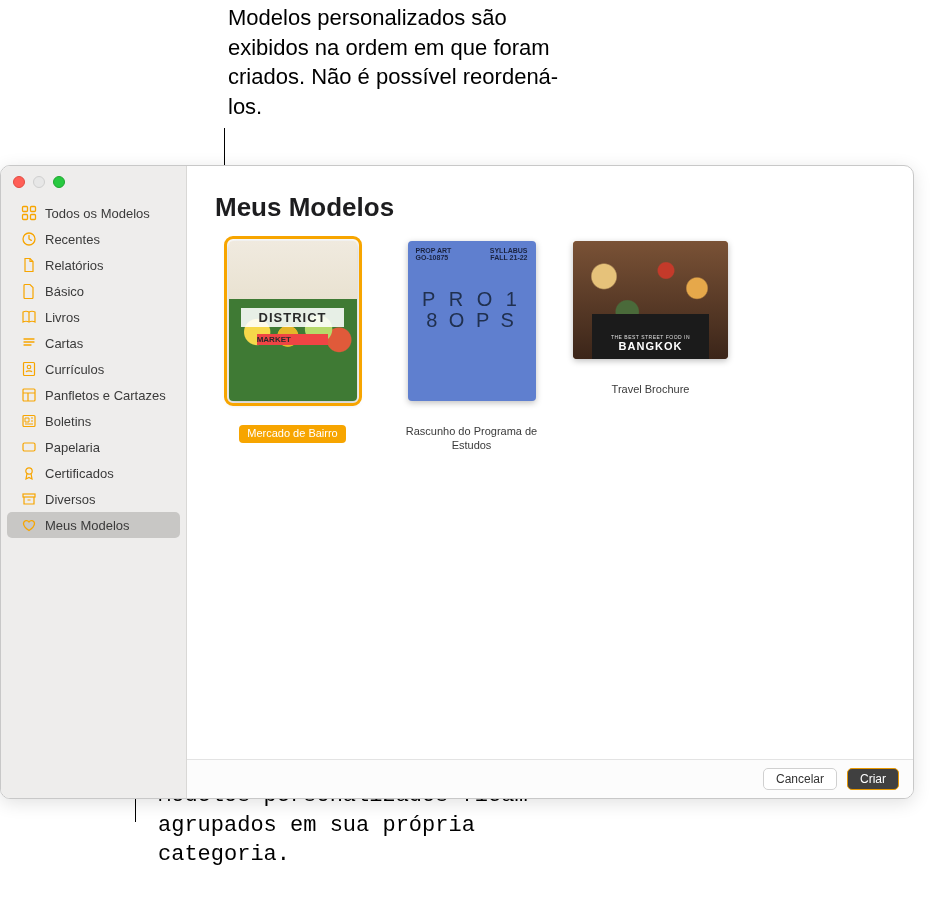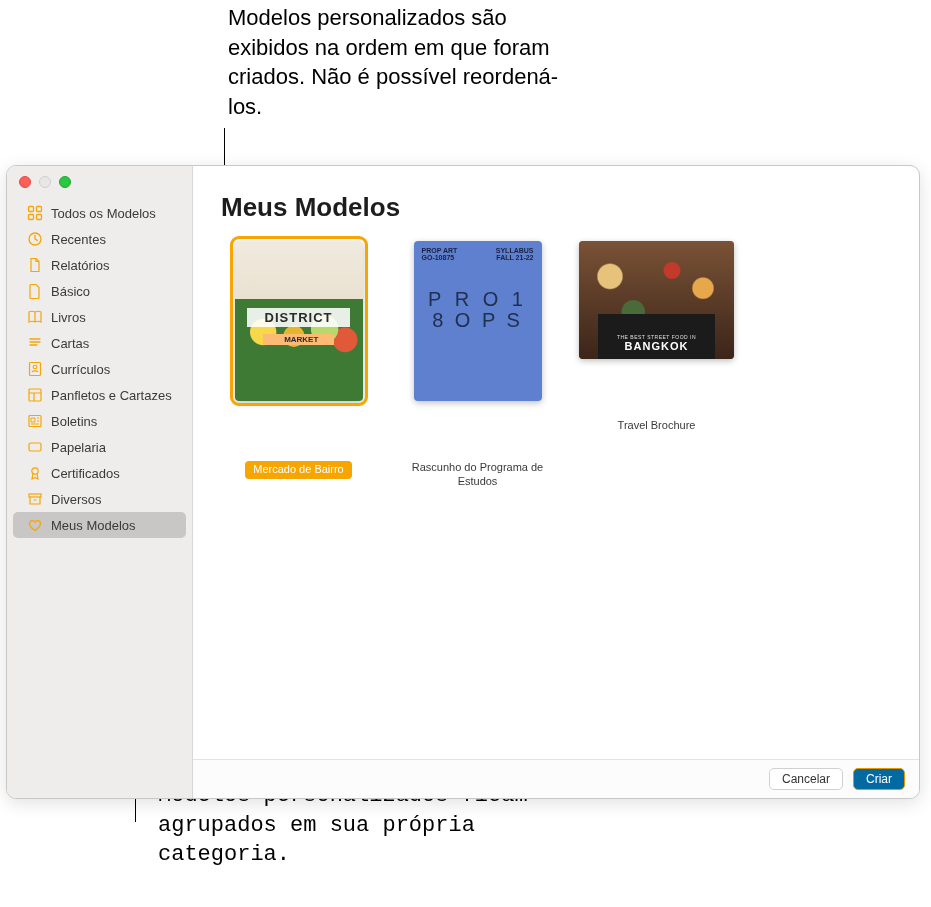--- a/index.html
+++ b/index.html
@@ -15,21 +15,21 @@
     font-size: 22px;
     line-height: 1.35;
     color: #000;
   }
   .callout-line {
     position: absolute;
     background: #000;
   }
   .window {
     position: absolute;
-    left: 6px;
+    left: 0;
     top: 165px;
     width: 914px;
     height: 634px;
     border: 1px solid #c8c8c8;
     border-radius: 10px;
     background: #fff;
     box-shadow: 0 4px 18px rgba(0,0,0,0.12);
     overflow: hidden;
     display: flex;
     flex-direction: row;
@@ -95,21 +95,20 @@
     display: flex;
     gap: 24px;
     flex-wrap: wrap;
     align-items: flex-start;
   }
   .tpl-card {
     width: 155px;
     display: flex;
     flex-direction: column;
     align-items: center;
-    gap: 36px;
   }
   .thumb {
     width: 128px;
     height: 160px;
     border-radius: 4px;
     box-shadow: 0 2px 6px rgba(0,0,0,0.25);
     overflow: hidden;
     background: #fff;
     position: relative;
   }
@@ -140,22 +139,22 @@
       radial-gradient(circle at 86% 68%, #e05a3a 0 10%, transparent 11%),
       #3f7a34;
   }
   .thumb1-bot { position:absolute; bottom:0; left:0; right:0; height:26%;
     background:#3f7a34;
     display:flex; flex-direction:column; align-items:center; justify-content:center;
   }
   .thumb1-title { position:absolute; top:42%; left:10%; right:10%; text-align:center;
     font-weight:800; font-size:13px; color:#2a2a2a; background:rgba(255,255,255,0.88);
     padding:2px 0; letter-spacing:1px;}
-  .thumb1-sub { position:absolute; top:58%; left:22%; right:22%; text-align:right;
-    font-weight:700; font-size:8px; color:#2a2a2a; background:#fdba74; padding:1px 16px; }
+  .thumb1-sub { position:absolute; top:58%; left:22%; right:22%; text-align:left;
+    font-weight:700; font-size:8px; color:#2a2a2a; background:#ef4444; padding:1px 0; }
   
   .thumb2 { background:#5f7fcf; color:#1a2340; }
   .thumb2 .hdr { display:flex; justify-content:space-between; padding:6px 8px; font-size:7px; font-weight:600;}
   .thumb2 .props { position:absolute; top:30%; left:0; right:0; text-align:center;
     font-size:20px; letter-spacing:4px; font-weight:400; line-height:1.05; color:#20304f;}
   .thumb2 .props .r2 { letter-spacing:3px; }
   
   .thumb3 { background: linear-gradient(#b07a4a,#6a3e28); }
   .thumb3 .market {
     position:absolute; inset:0;
@@ -181,21 +180,21 @@
   .btn {
     font-size: 12px;
     padding: 3px 12px;
     border-radius: 5px;
     border: 1px solid #d0d0d0;
     background: #fff;
     color:#333;
     cursor: default;
   }
   .btn.primary {
-    background: #0369a1;
+    background: #404040;
     border-color: #e69700;
     color: #fff;
     font-weight: 500;
   }
 </style>
 </head>
 <body>
 
 <div class="callout" style="left:228px; top:3px; width:360px;">Modelos personalizados são exibidos na ordem em que foram criados. Não é possível reordená-los.</div>
 <div class="callout-line" style="left:224px; top:128px; width:1px; height:204px;"></div>

